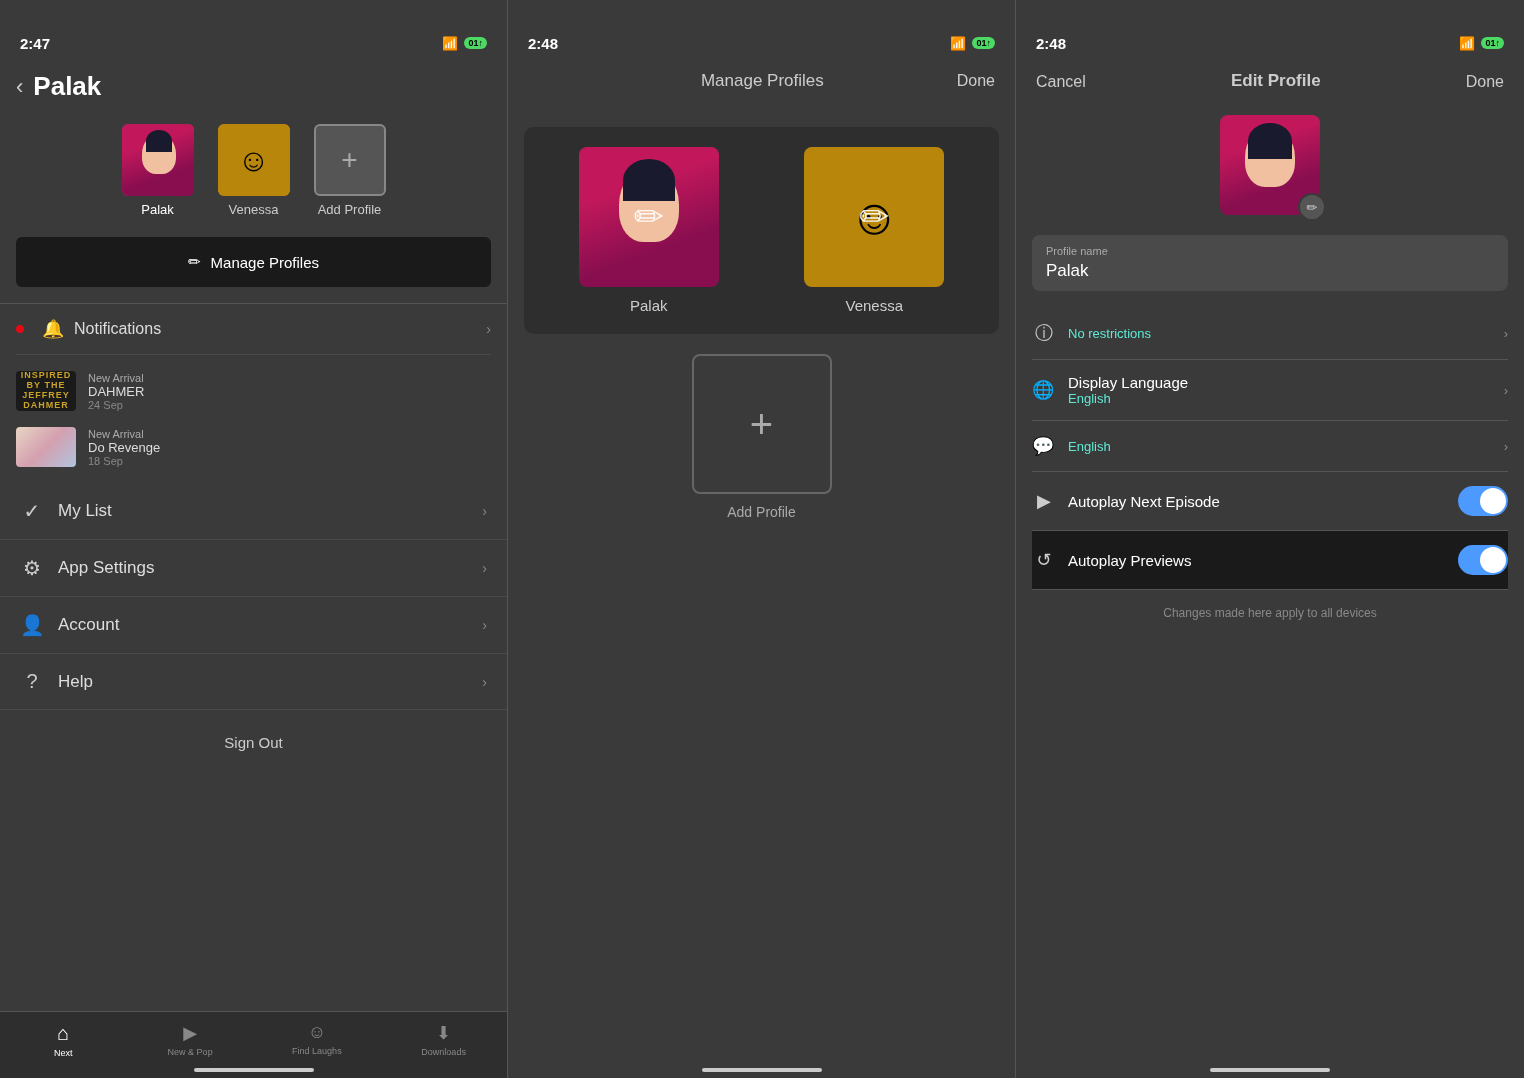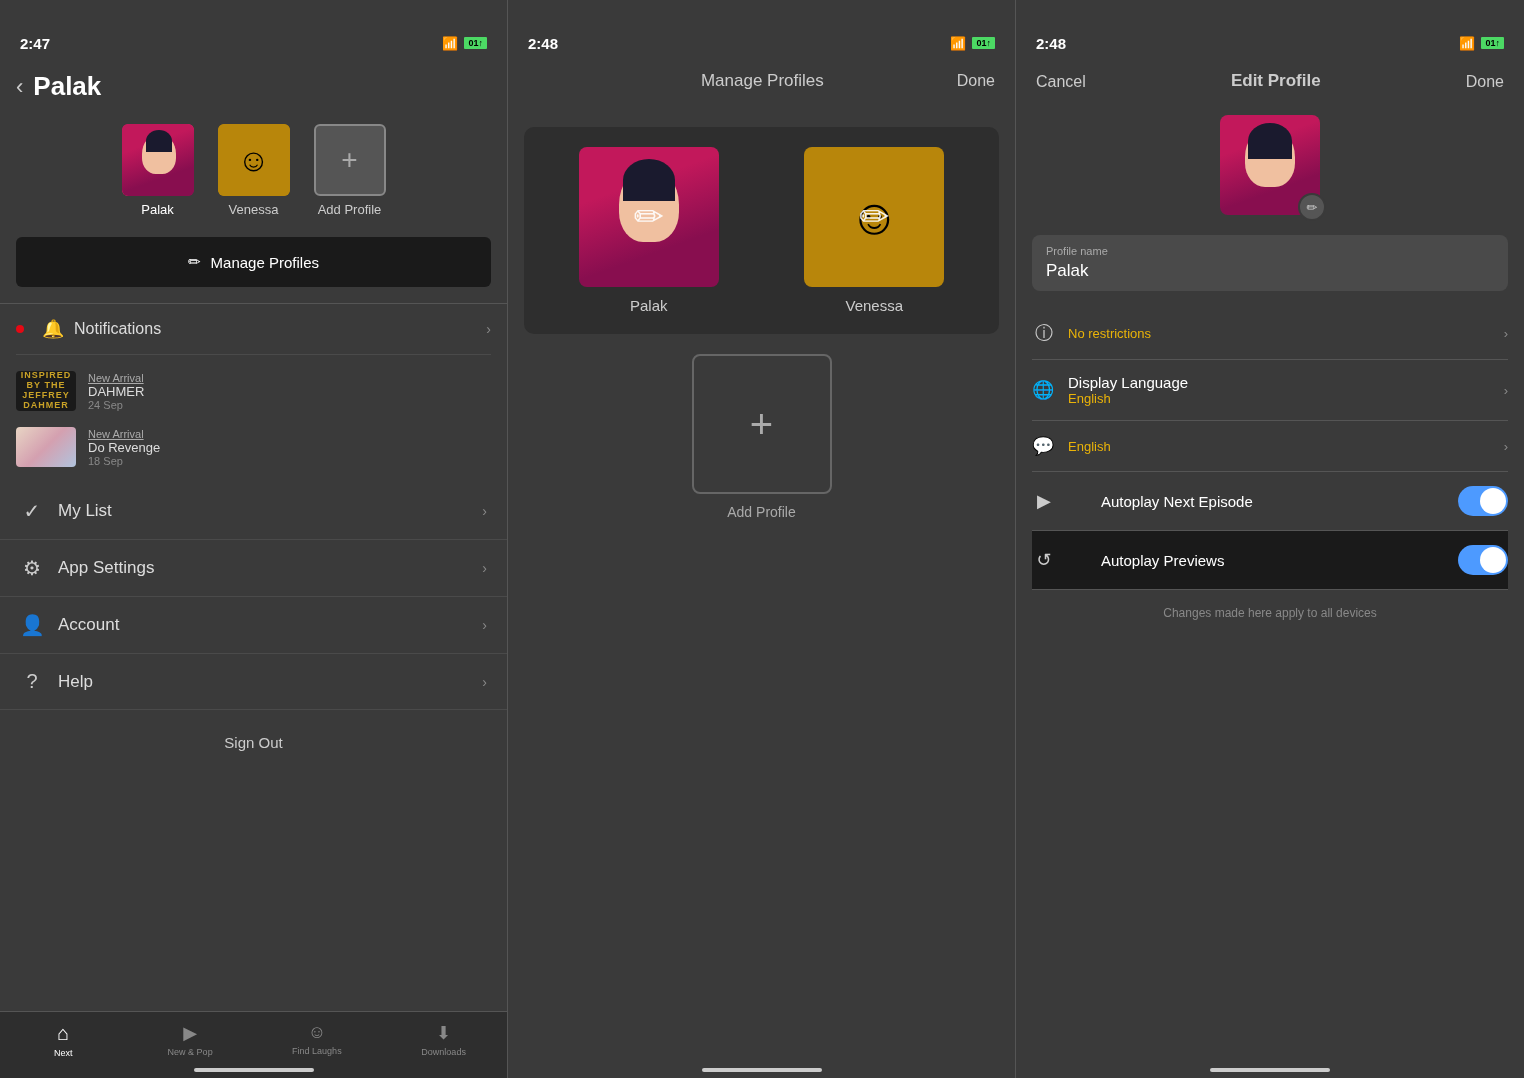--- a/index.html
+++ b/index.html
@@ -51,21 +51,21 @@
       align-items: center;
       gap: 6px;
     }
     .wifi-icon { color: #fff; font-size: 13px; }
     .battery-badge {
       background: #4cd964;
       color: #000;
       font-size: 9px;
       font-weight: 700;
       padding: 1px 4px;
-      border-radius: 1px;
+      border-radius: 6px;
     }
 
     
     .s1-header {
       display: flex;
       align-items: center;
       padding: 8px 16px 12px;
     }
     .s1-back {
       color: #ccc;
@@ -242,21 +242,20 @@
       text-align: center;
       line-height: 1.1;
     }
     .notif-thumb.dorevenge {
       background: linear-gradient(135deg, #e8d5c4, #d4a0b0, #b0c4de);
     }
     .notif-info { flex: 1; }
     .notif-tag {
       color: #aaa;
       font-size: 11px;
-      text-decoration: underline;
     }
     .notif-show-title {
       color: #ddd;
       font-size: 13px;
       font-weight: 500;
     }
     .notif-date {
       color: #888;
       font-size: 11px;
     }
@@ -470,21 +469,21 @@
     }
     .settings-item-left {
       display: flex;
       align-items: center;
       gap: 12px;
       flex: 1;
     }
     .settings-icon { color: #ccc; font-size: 18px; width: 24px; text-align: center; }
     .settings-info { flex: 1; }
     .settings-label { color: #fff; font-size: 15px; font-weight: 500; }
-    .settings-sub { color: #eab308; font-size: 13px; }
+    .settings-sub { color: #5eead4; font-size: 13px; }
     .settings-chevron { color: #888; font-size: 13px; }
 
     .toggle-item {
       display: flex;
       align-items: center;
       padding: 14px 0;
       border-bottom: 1px solid #555;
     }
     .toggle-item.highlighted {
       background: #1a1a1a;
@@ -492,21 +491,21 @@
       padding: 14px 16px;
       border-radius: 8px;
     }
     .toggle-item-left {
       display: flex;
       align-items: center;
       gap: 12px;
       flex: 1;
     }
     .toggle-icon { color: #ccc; font-size: 18px; width: 24px; text-align: center; }
-    .toggle-label { color: #fff; font-size: 15px; font-weight: 500; margin-left: 33px; }
+    .toggle-label { color: #fff; font-size: 15px; font-weight: 500; }
 
     .toggle-switch {
       width: 50px;
       height: 30px;
       background: #4d9aff;
       border-radius: 15px;
       position: relative;
       cursor: pointer;
     }
     .toggle-switch::after {

